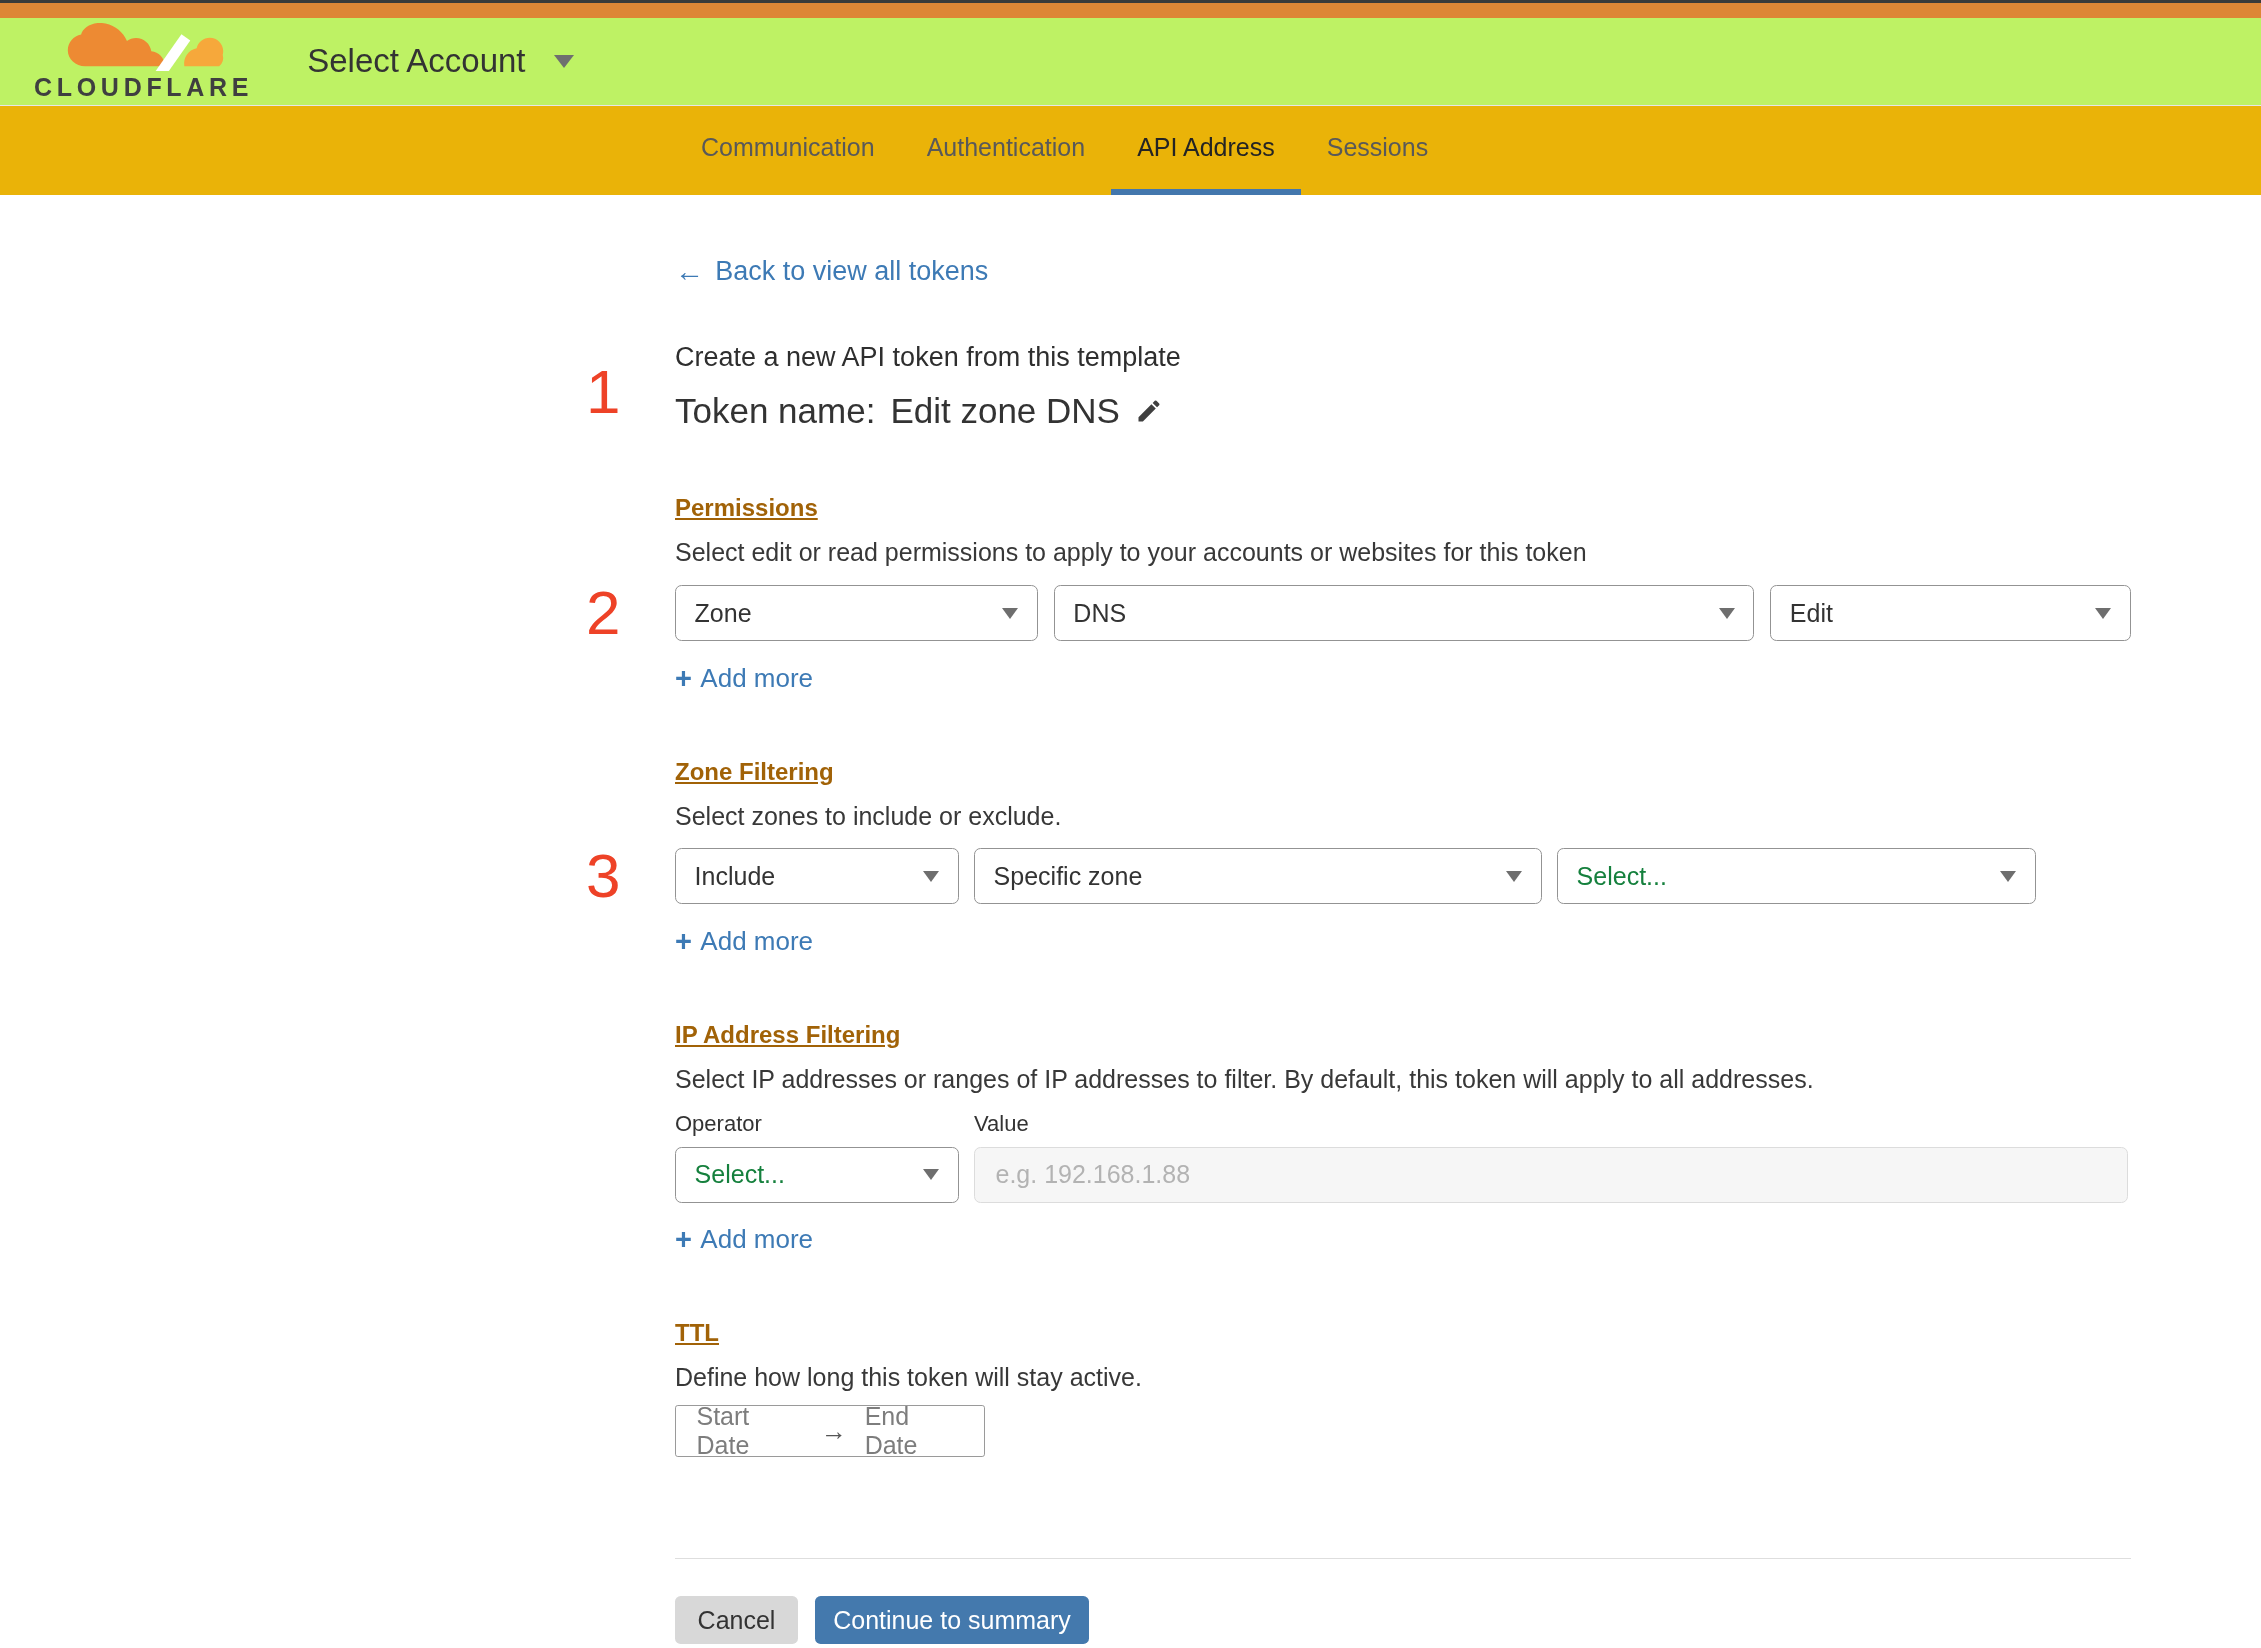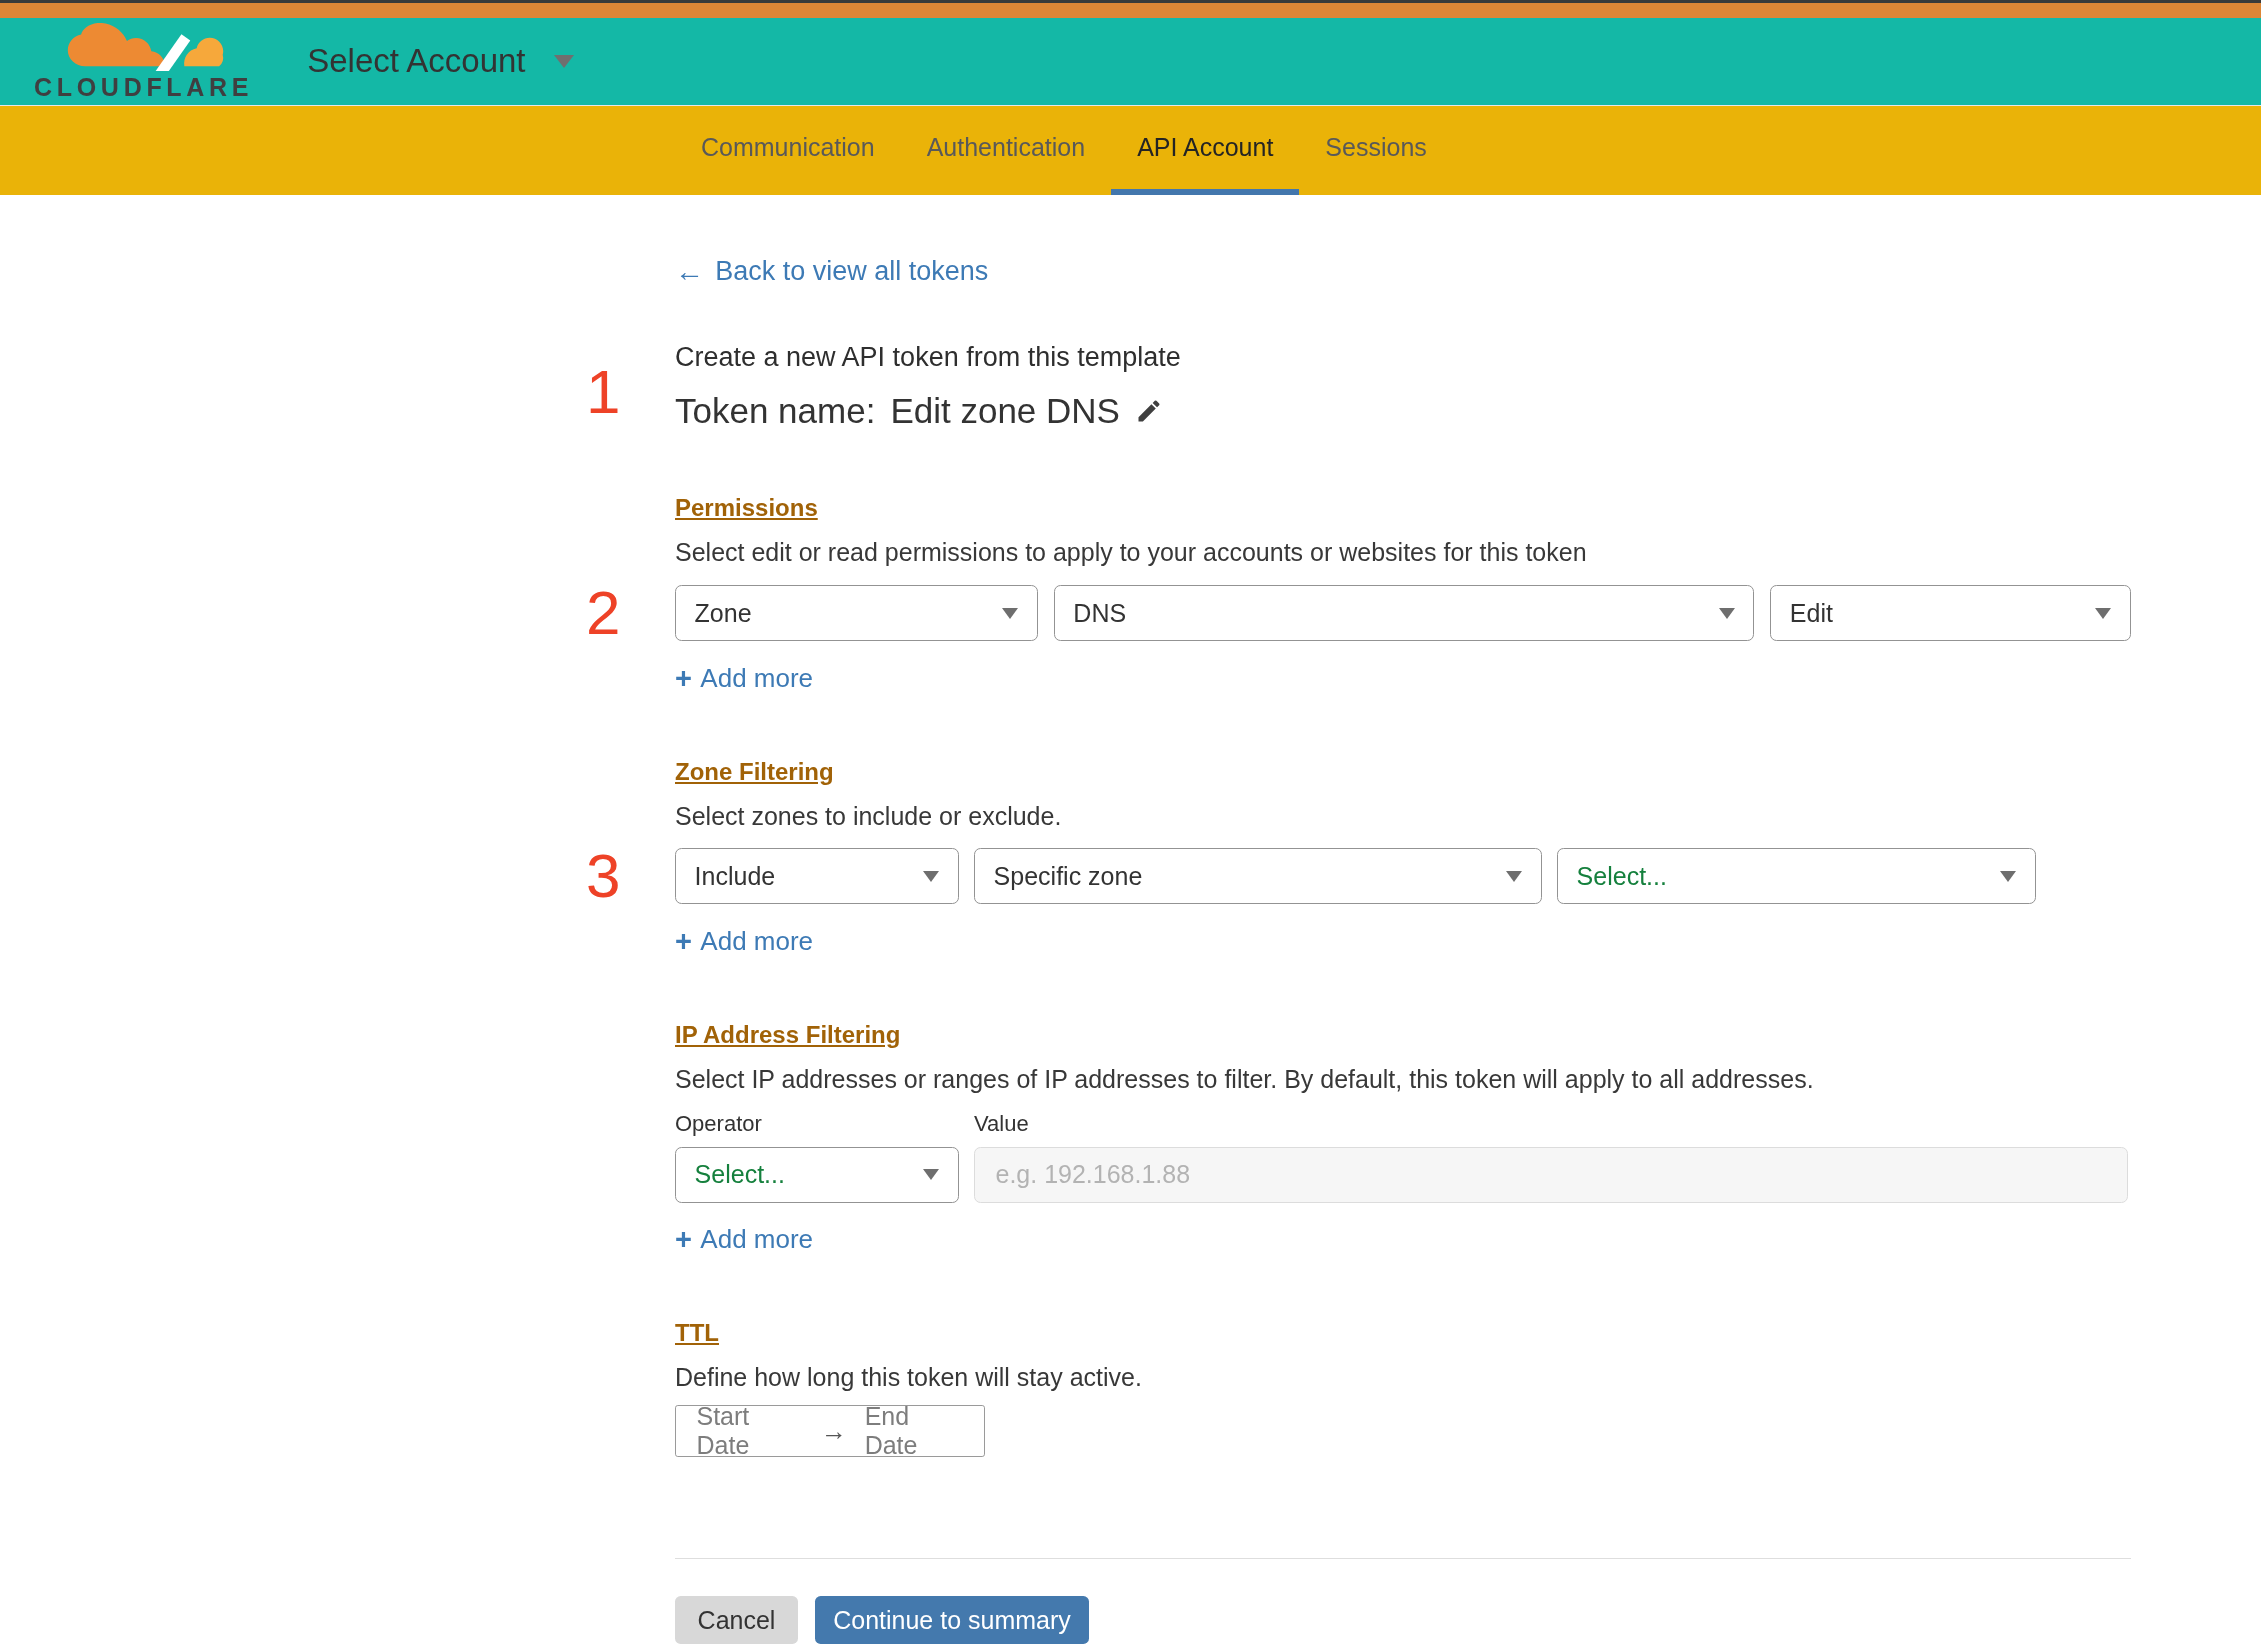--- a/index.html
+++ b/index.html
@@ -4,21 +4,21 @@
 <style>
   * { box-sizing: border-box; margin: 0; padding: 0; }
   html, body { width: 2262px; height: 1648px; background: #fff; overflow: hidden; }
   body { font-family: "Liberation Sans", sans-serif; color: #333; }
 
   
   .bar-dark   { height: 2.8px;  background: #3a3a3a; }
   .bar-orange { height: 15px; background: #dd8636; }
 
   
-  .header { height: 88px; background: #14b8a6; border-bottom: 1.9px solid #e7e7e7;
+  .header { height: 88px; background: #bef264; border-bottom: 1.9px solid #e7e7e7;
             display: flex; align-items: center; padding-left: 34px; }
   .logo { display: flex; flex-direction: column; align-items: center; line-height: 1; }
   .logo-text { font-size: 25px; font-weight: bold; letter-spacing: 4.7px; color: #3f3f40; margin-top: 1.9px; }
   .account-sel { display: flex; align-items: center; gap: 28px; margin-left: 54px;
                  font-size: 33px; color: #333; cursor: pointer; }
   .caret-dark { width: 0; height: 0; border-left: 10.3px solid transparent;
                 border-right: 10.3px solid transparent; border-top: 13px solid #6f6f6f; }
 
   
   .tabbar { height: 89px; background: #eab308; display: flex; align-items: stretch;
@@ -99,21 +99,21 @@
   </div>
   <div class="account-sel">
     <span>Select Account</span>
     <span class="caret-dark"></span>
   </div>
 </header>
 
 <nav class="tabbar">
   <div class="tab">Communication</div>
   <div class="tab">Authentication</div>
-  <div class="tab active">API Account</div>
+  <div class="tab active">API Address</div>
   <div class="tab">Sessions</div>
 </nav>
 
 <main class="main">
 
   <a class="back">
     <span class="arr">←</span>
     <span>Back to view all tokens</span>
   </a>
 

